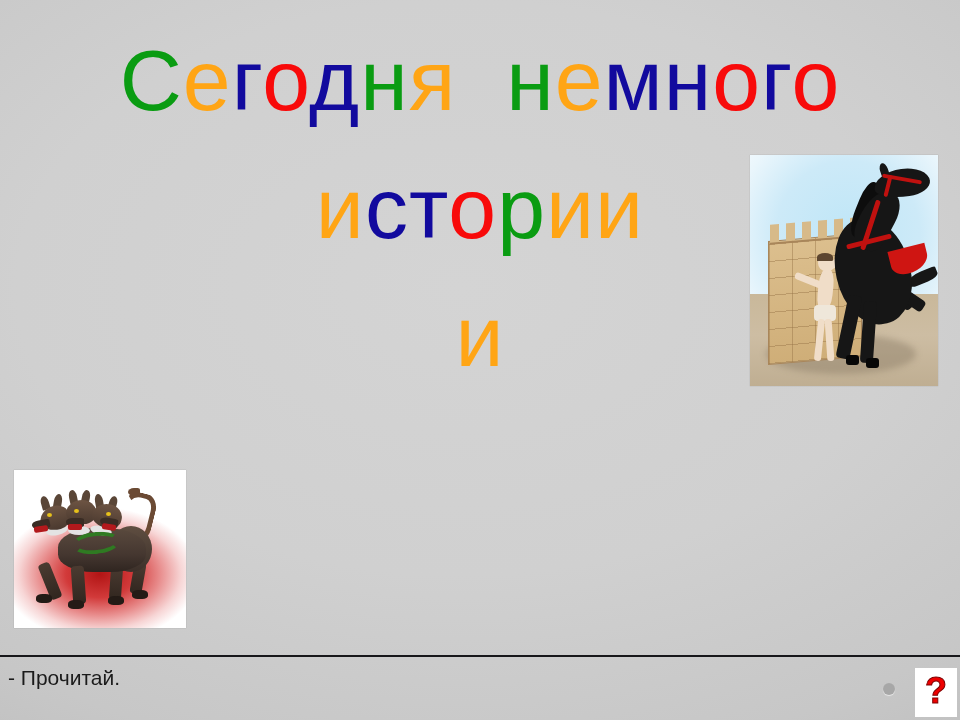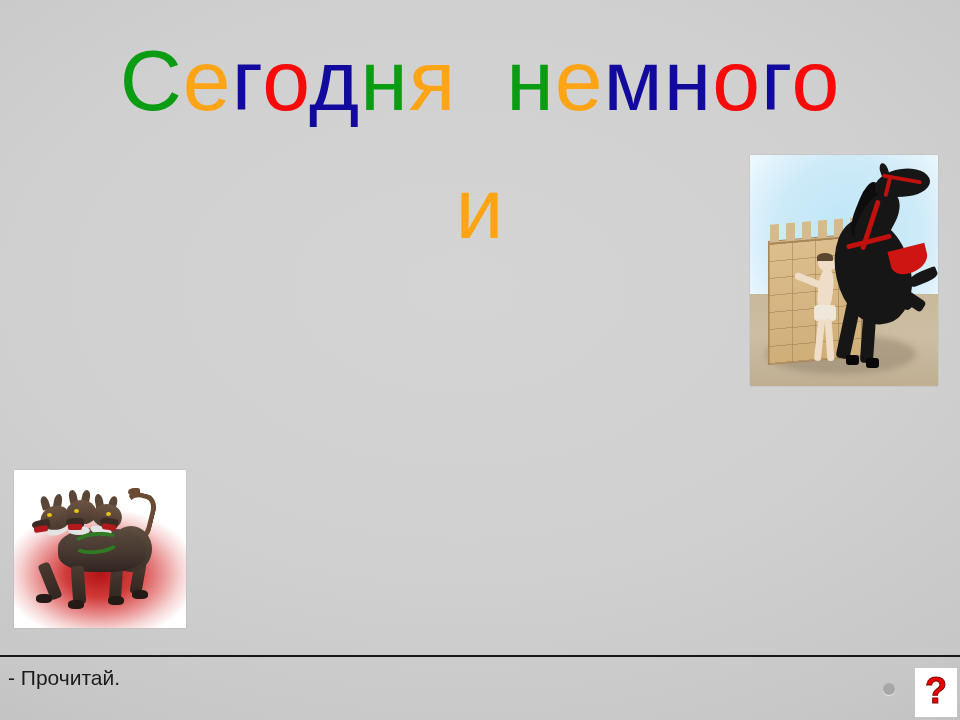--- a/index.html
+++ b/index.html
@@ -463,20 +463,21 @@
   }
   #help-button svg { display: block; }
 </style>
 <style>.c-green{color:#0a9c12;}.c-orange{color:#ffa515;}.c-blue{color:#120a9e;}.c-red{color:#f80a0a;}</style></head>
 <body>
 
 <div id="slide">
 
   <div id="title-block">
     <div class="title-line"><span class="c-green">С</span><span class="c-orange">е</span><span class="c-blue">г</span><span class="c-red">о</span><span class="c-blue">д</span><span class="c-green">н</span><span class="c-orange">я</span><span> </span><span> </span><span class="c-green">н</span><span class="c-orange">е</span><span class="c-blue">м</span><span class="c-blue">н</span><span class="c-red">о</span><span class="c-blue">г</span><span class="c-red">о</span></div>
+    <div class="title-line"><span class="c-orange">и</span><span class="c-blue">с</span><span class="c-blue">т</span><span class="c-red">о</span><span class="c-green">р</span><span class="c-orange">и</span><span class="c-orange">и</span></div>
     <div class="title-line"><span class="c-orange">и</span></div>
   </div>
 
   <div class="picture-frame" id="pic-horse">
     <div class="sky"></div>
     <div class="ground"></div>
     <div class="ground-shadow"></div>
     <div class="wall"></div>
     <div class="battlement"></div>
     <div class="figure-arm"></div>

